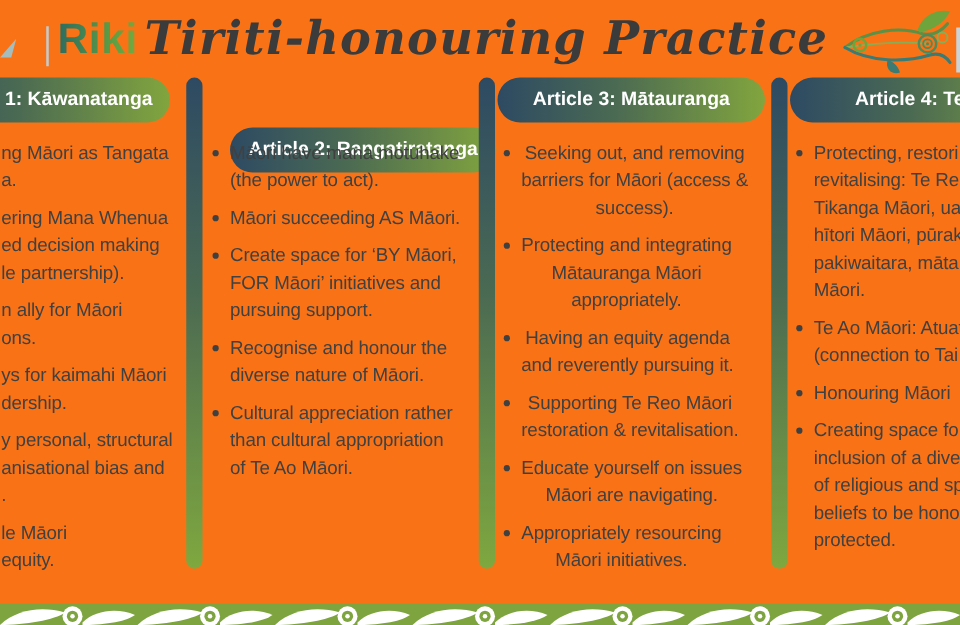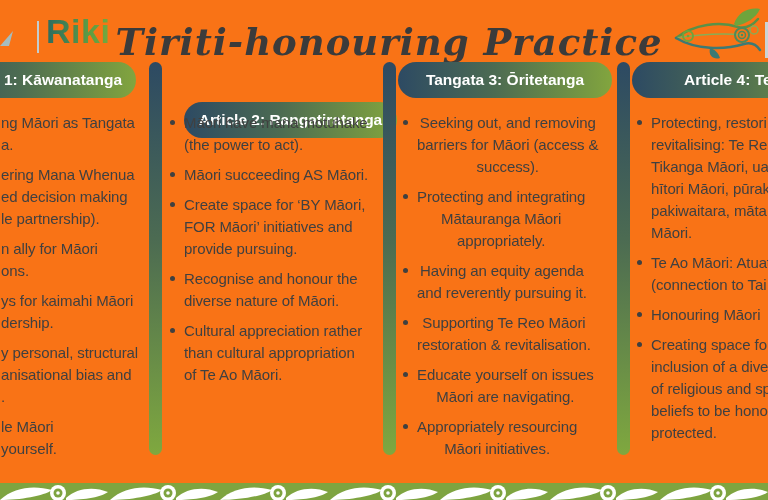--- a/index.html
+++ b/index.html
@@ -11,21 +11,21 @@
   .riki-logo{
     position:absolute;left:46px;top:12px;font-size:34px;font-weight:bold;
     letter-spacing:0.5px;
     background:linear-gradient(90deg,#2c6b5f 0%,#5f9e43 70%,#74a93f 100%);
     -webkit-background-clip:text;background-clip:text;color:transparent;
   }
   .logo-divider{position:absolute;left:37px;top:21px;width:2px;height:32px;background:#c3cdd0;}
   .partial-mark{position:absolute;left:0;top:26px;}
   .edge-sliver{position:absolute;left:765px;top:22px;width:3px;height:36px;background:#ccd3d6;}
   .page-title{
-    position:absolute;left:110px;right:100px;top:20px;text-align:center;
+    position:absolute;left:110px;right:100px;top:8px;text-align:center;
     font-family:"DejaVu Serif",serif;font-style:italic;font-weight:bold;
     font-size:37px;color:#3b3b3b;letter-spacing:1px;white-space:nowrap;
   }
   .fish-logo{position:absolute;left:672px;top:6px;}
   
   .pill{
     position:absolute;top:62px;height:36px;border-radius:18px;box-sizing:border-box;
     background:linear-gradient(90deg,#2d4a63 0%,#4c6b52 45%,#82a53e 100%);
     color:#ffffff;font-weight:bold;font-size:15.5px;
     display:flex;align-items:center;justify-content:center;white-space:nowrap;
@@ -73,21 +73,21 @@
     <circle cx="70" cy="29" r="3.5" fill="none" stroke="#4f8a5a" stroke-width="1.5"></circle>
     <circle cx="70" cy="29" r="1.2" fill="#4f8a5a"></circle>
     <circle cx="16" cy="30" r="5" fill="none" stroke="#6fa43c" stroke-width="2"></circle>
     <circle cx="16" cy="30" r="1.3" fill="#6fa43c"></circle>
     <circle cx="82" cy="24" r="4" fill="none" stroke="#88ad56" stroke-width="1.5"></circle>
   </svg>
   <div class="edge-sliver"></div>
 
   <div class="pill pill-1">1: Kāwanatanga</div>
   <div class="pill pill-2">Article 2: Rangatiratanga</div>
-  <div class="pill pill-3">Tangata 3: Ōritetanga</div>
+  <div class="pill pill-3">Article 3: Mātauranga</div>
   <div class="pill pill-4">Article 4: Te Ri</div>
 
   <div class="sep sep-1"></div>
   <div class="sep sep-2"></div>
   <div class="sep sep-3"></div>
 
   <div class="col col-1">
     <div class="item">
         <span class="btext">ng Māori as Tangata
 a.</span>
@@ -105,39 +105,39 @@
         <span class="btext">ys for kaimahi Māori
 dership.</span>
       </div>
     <div class="item">
         <span class="btext">y personal, structural
 anisational bias and
 .</span>
       </div>
     <div class="item">
         <span class="btext">le Māori
-yourself.</span>
+equity.</span>
       </div>
   </div>
 
   <div class="col col-2">
     <div class="item">
         <span class="dot"></span>
         <span class="btext">Māori have mana motuhake
 (the power to act).</span>
       </div>
     <div class="item">
         <span class="dot"></span>
         <span class="btext">Māori succeeding AS Māori.</span>
       </div>
     <div class="item">
         <span class="dot"></span>
         <span class="btext">Create space for ‘BY Māori,
 FOR Māori’ initiatives and
-provide pursuing.</span>
+pursuing support.</span>
       </div>
     <div class="item">
         <span class="dot"></span>
         <span class="btext">Recognise and honour the
 diverse nature of Māori.</span>
       </div>
     <div class="item">
         <span class="dot"></span>
         <span class="btext">Cultural appreciation rather
 than cultural appropriation

